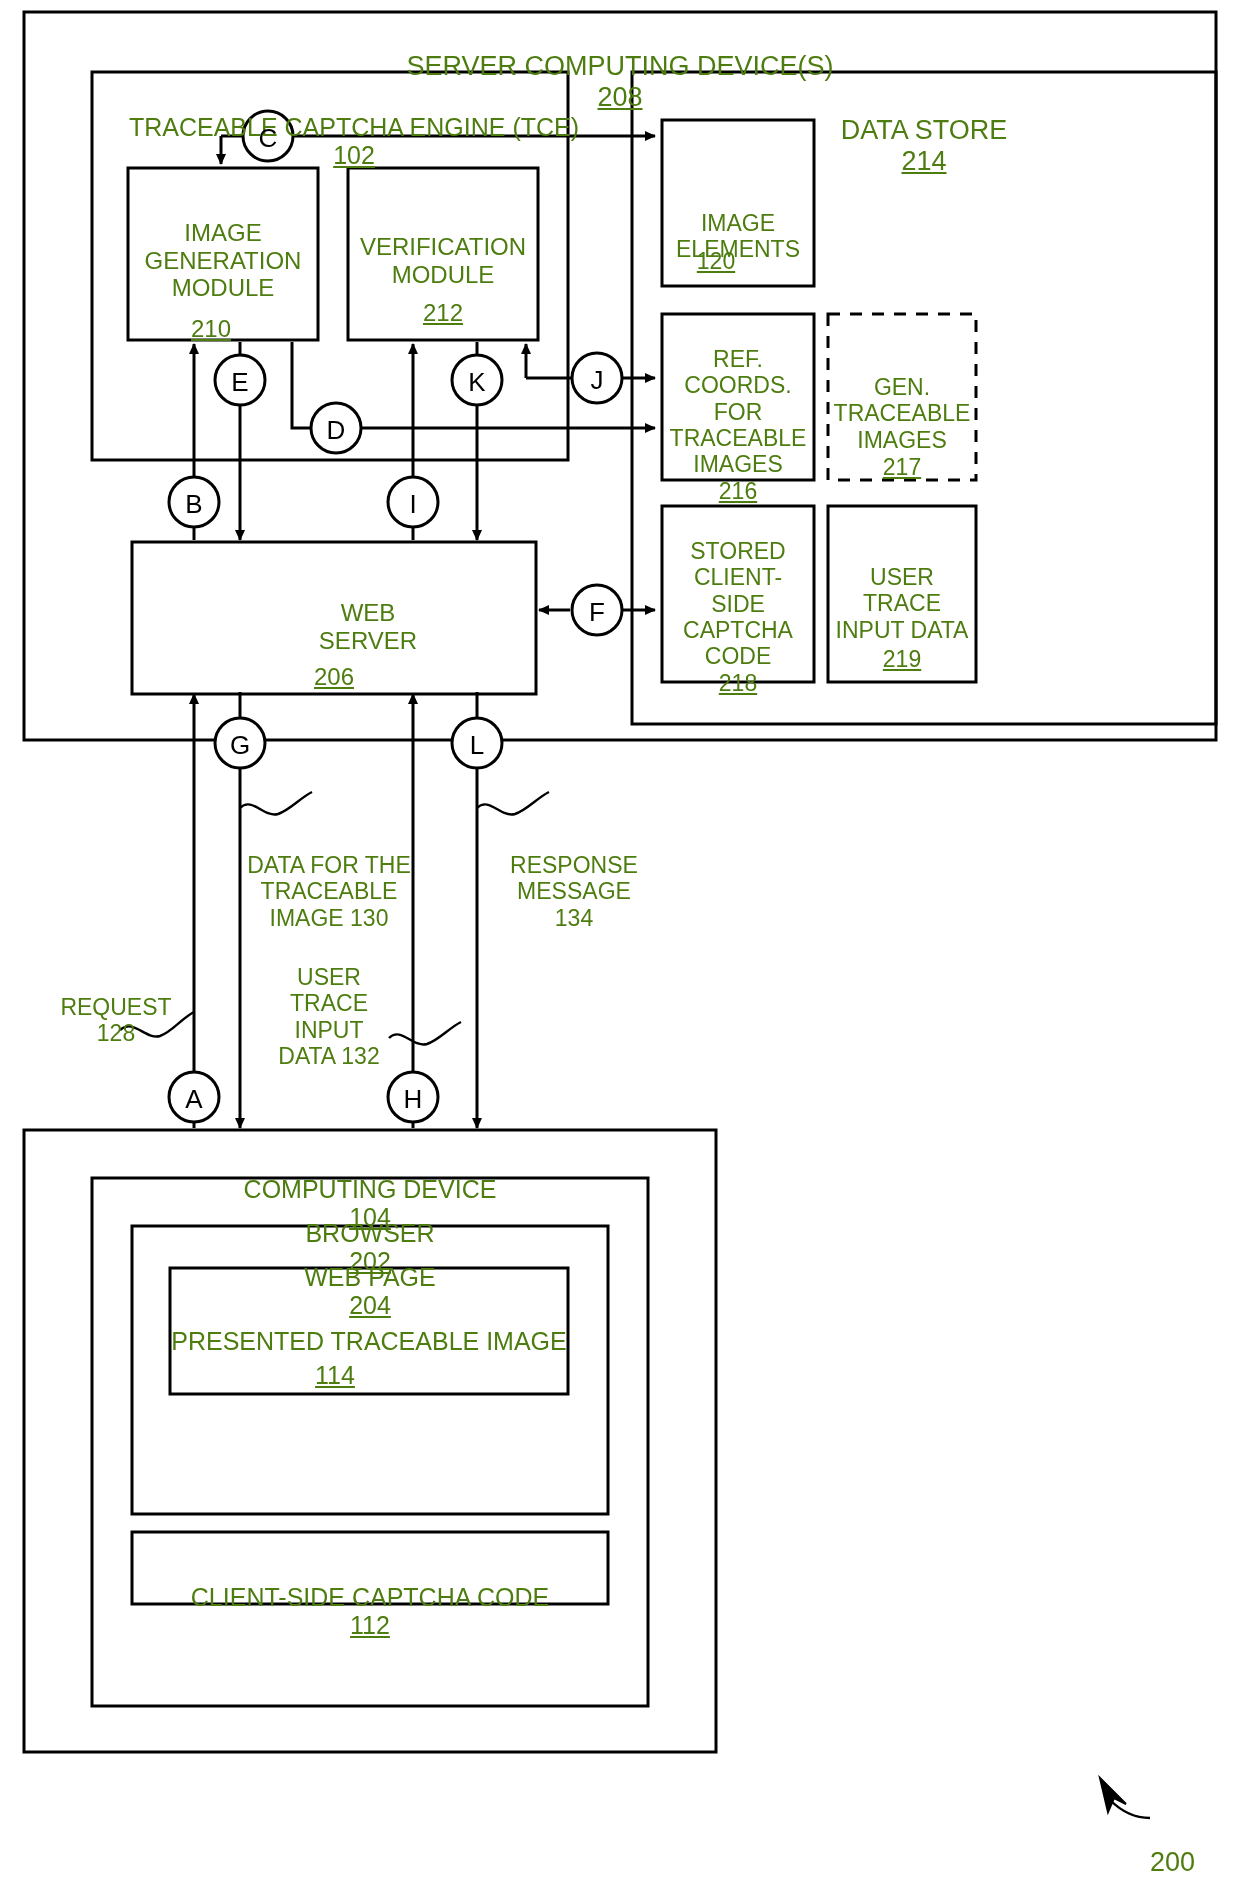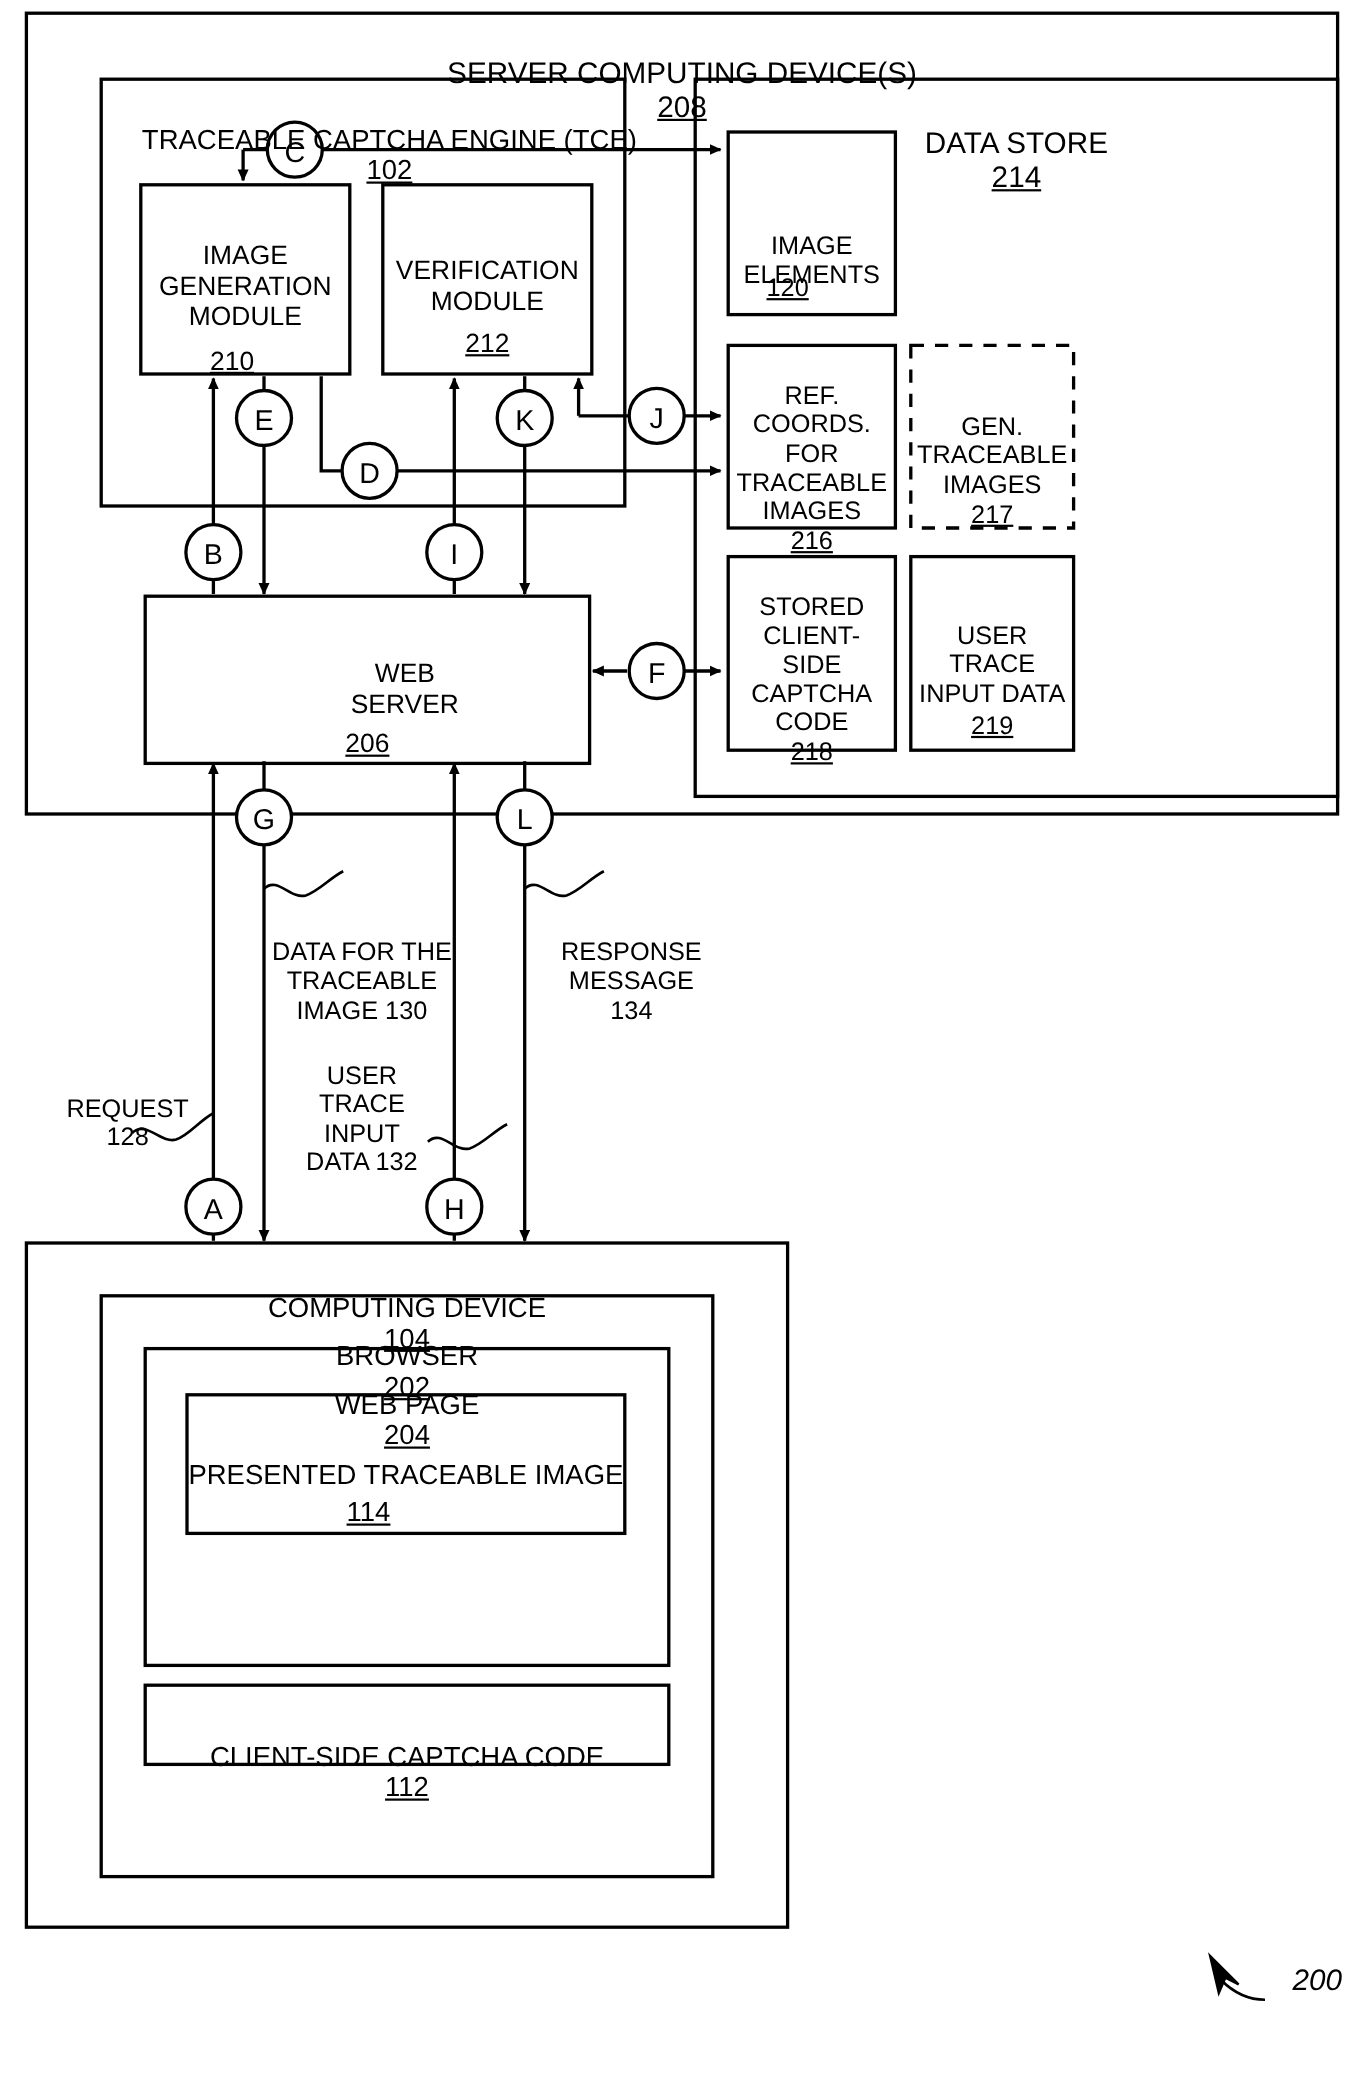--- a/index.html
+++ b/index.html
@@ -21,21 +21,21 @@
   #figure svg {
     position: absolute;
     top: 0;
     left: 0;
     width: 1240px;
     height: 1894px;
   }
   .lbl {
     position: absolute;
     text-align: center;
-    color: #000000;
+    color: #4d7c0f;
     line-height: 1.14;
     letter-spacing: 0px;
     white-space: pre-line;
     font-family: "Liberation Sans", sans-serif;
   }
   .t28 { font-size: 27px; }
   .t26 { font-size: 25px; }
   .t25 { font-size: 24px; }
   .t24 { font-size: 23px; }
   .conn-letter {
@@ -290,21 +290,21 @@
   </div>
   <div class="lbl t26 u" style="left:170px; top:1332px; width:330px;">
     <span>114</span>
   </div>
 
   <div class="lbl t26" style="left:132px; top:1554px; width:476px;">
     <span>CLIENT-SIDE CAPTCHA CODE</span>
     <span class="u">112</span>
   </div>
 
-  <div class="lbl t28" style="left:1150px; top:1754px; width:70px; text-align:right;font-style:italic;">
+  <div class="lbl t28" style="left:1150px; top:1816px; width:70px; text-align:left;">
     <span>200</span>
   </div>
 
   <div class="conn-letter" style="left:248px; top:123px; width:40px;"><span>C</span></div>
   <div class="conn-letter" style="left:220px; top:367px; width:40px;"><span>E</span></div>
   <div class="conn-letter" style="left:316px; top:415px; width:40px;"><span>D</span></div>
   <div class="conn-letter" style="left:457px; top:367px; width:40px;"><span>K</span></div>
   <div class="conn-letter" style="left:577px; top:365px; width:40px;"><span>J</span></div>
   <div class="conn-letter" style="left:174px; top:489px; width:40px;"><span>B</span></div>
   <div class="conn-letter" style="left:393px; top:489px; width:40px;"><span>I</span></div>

